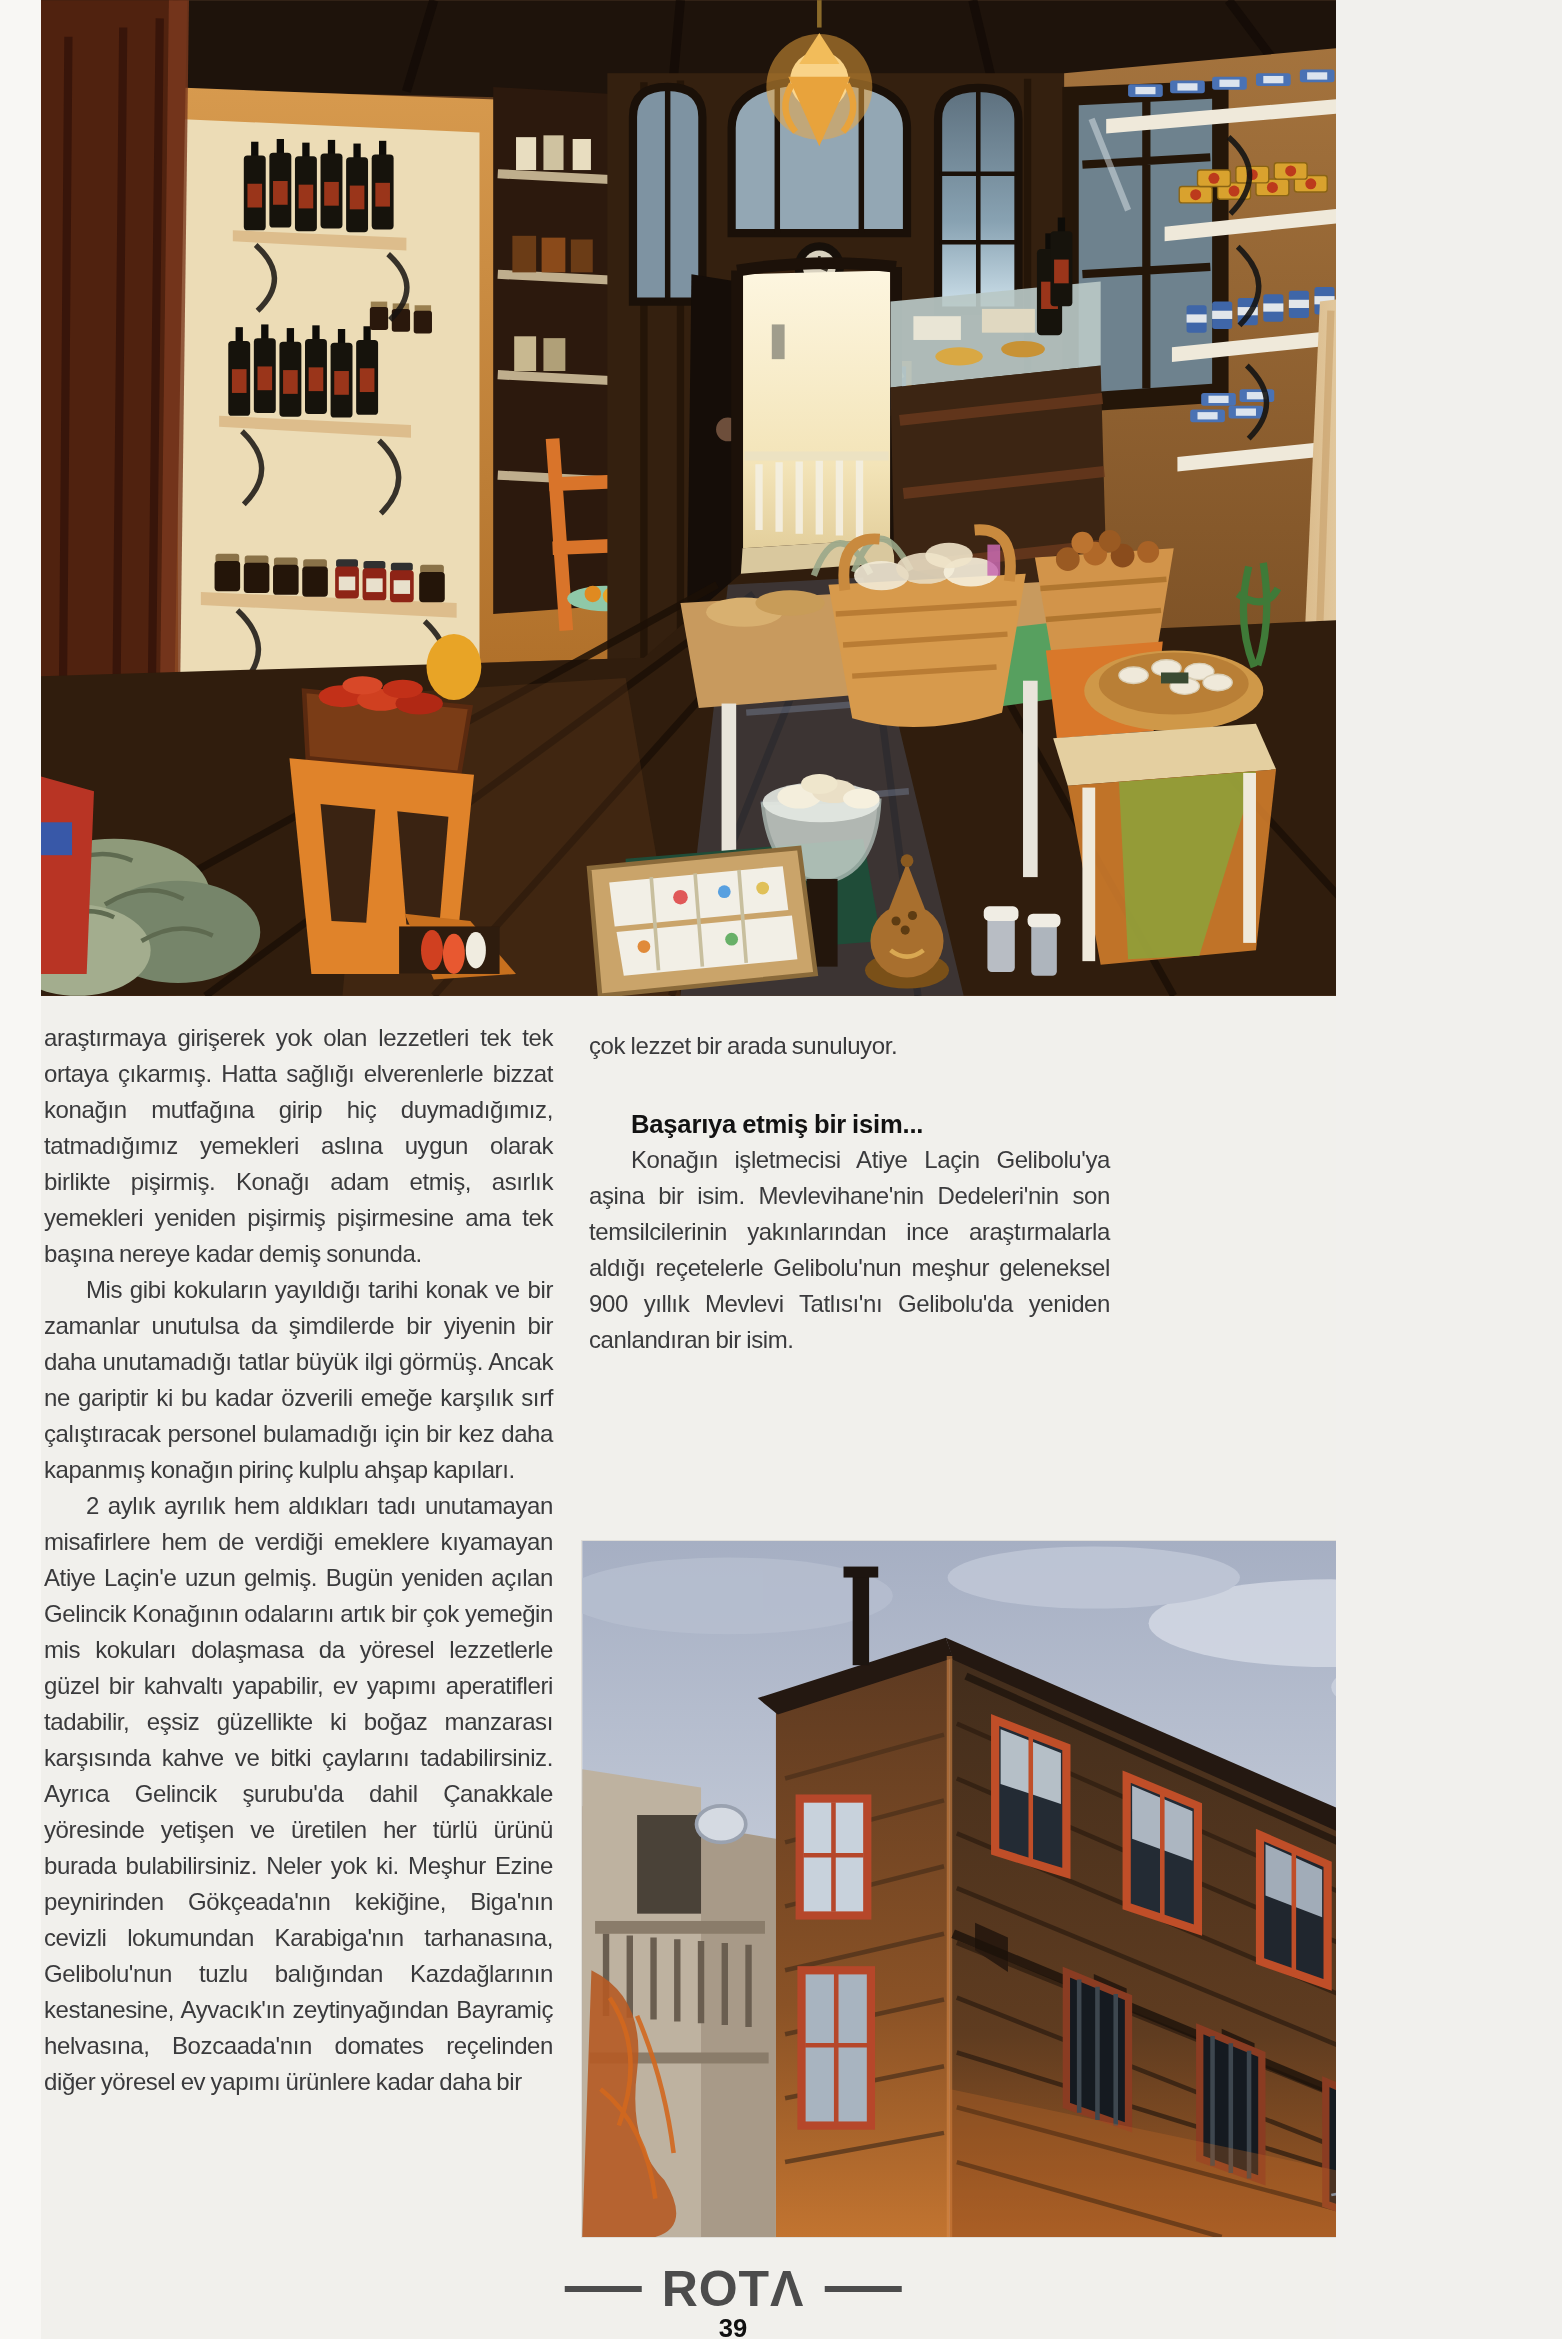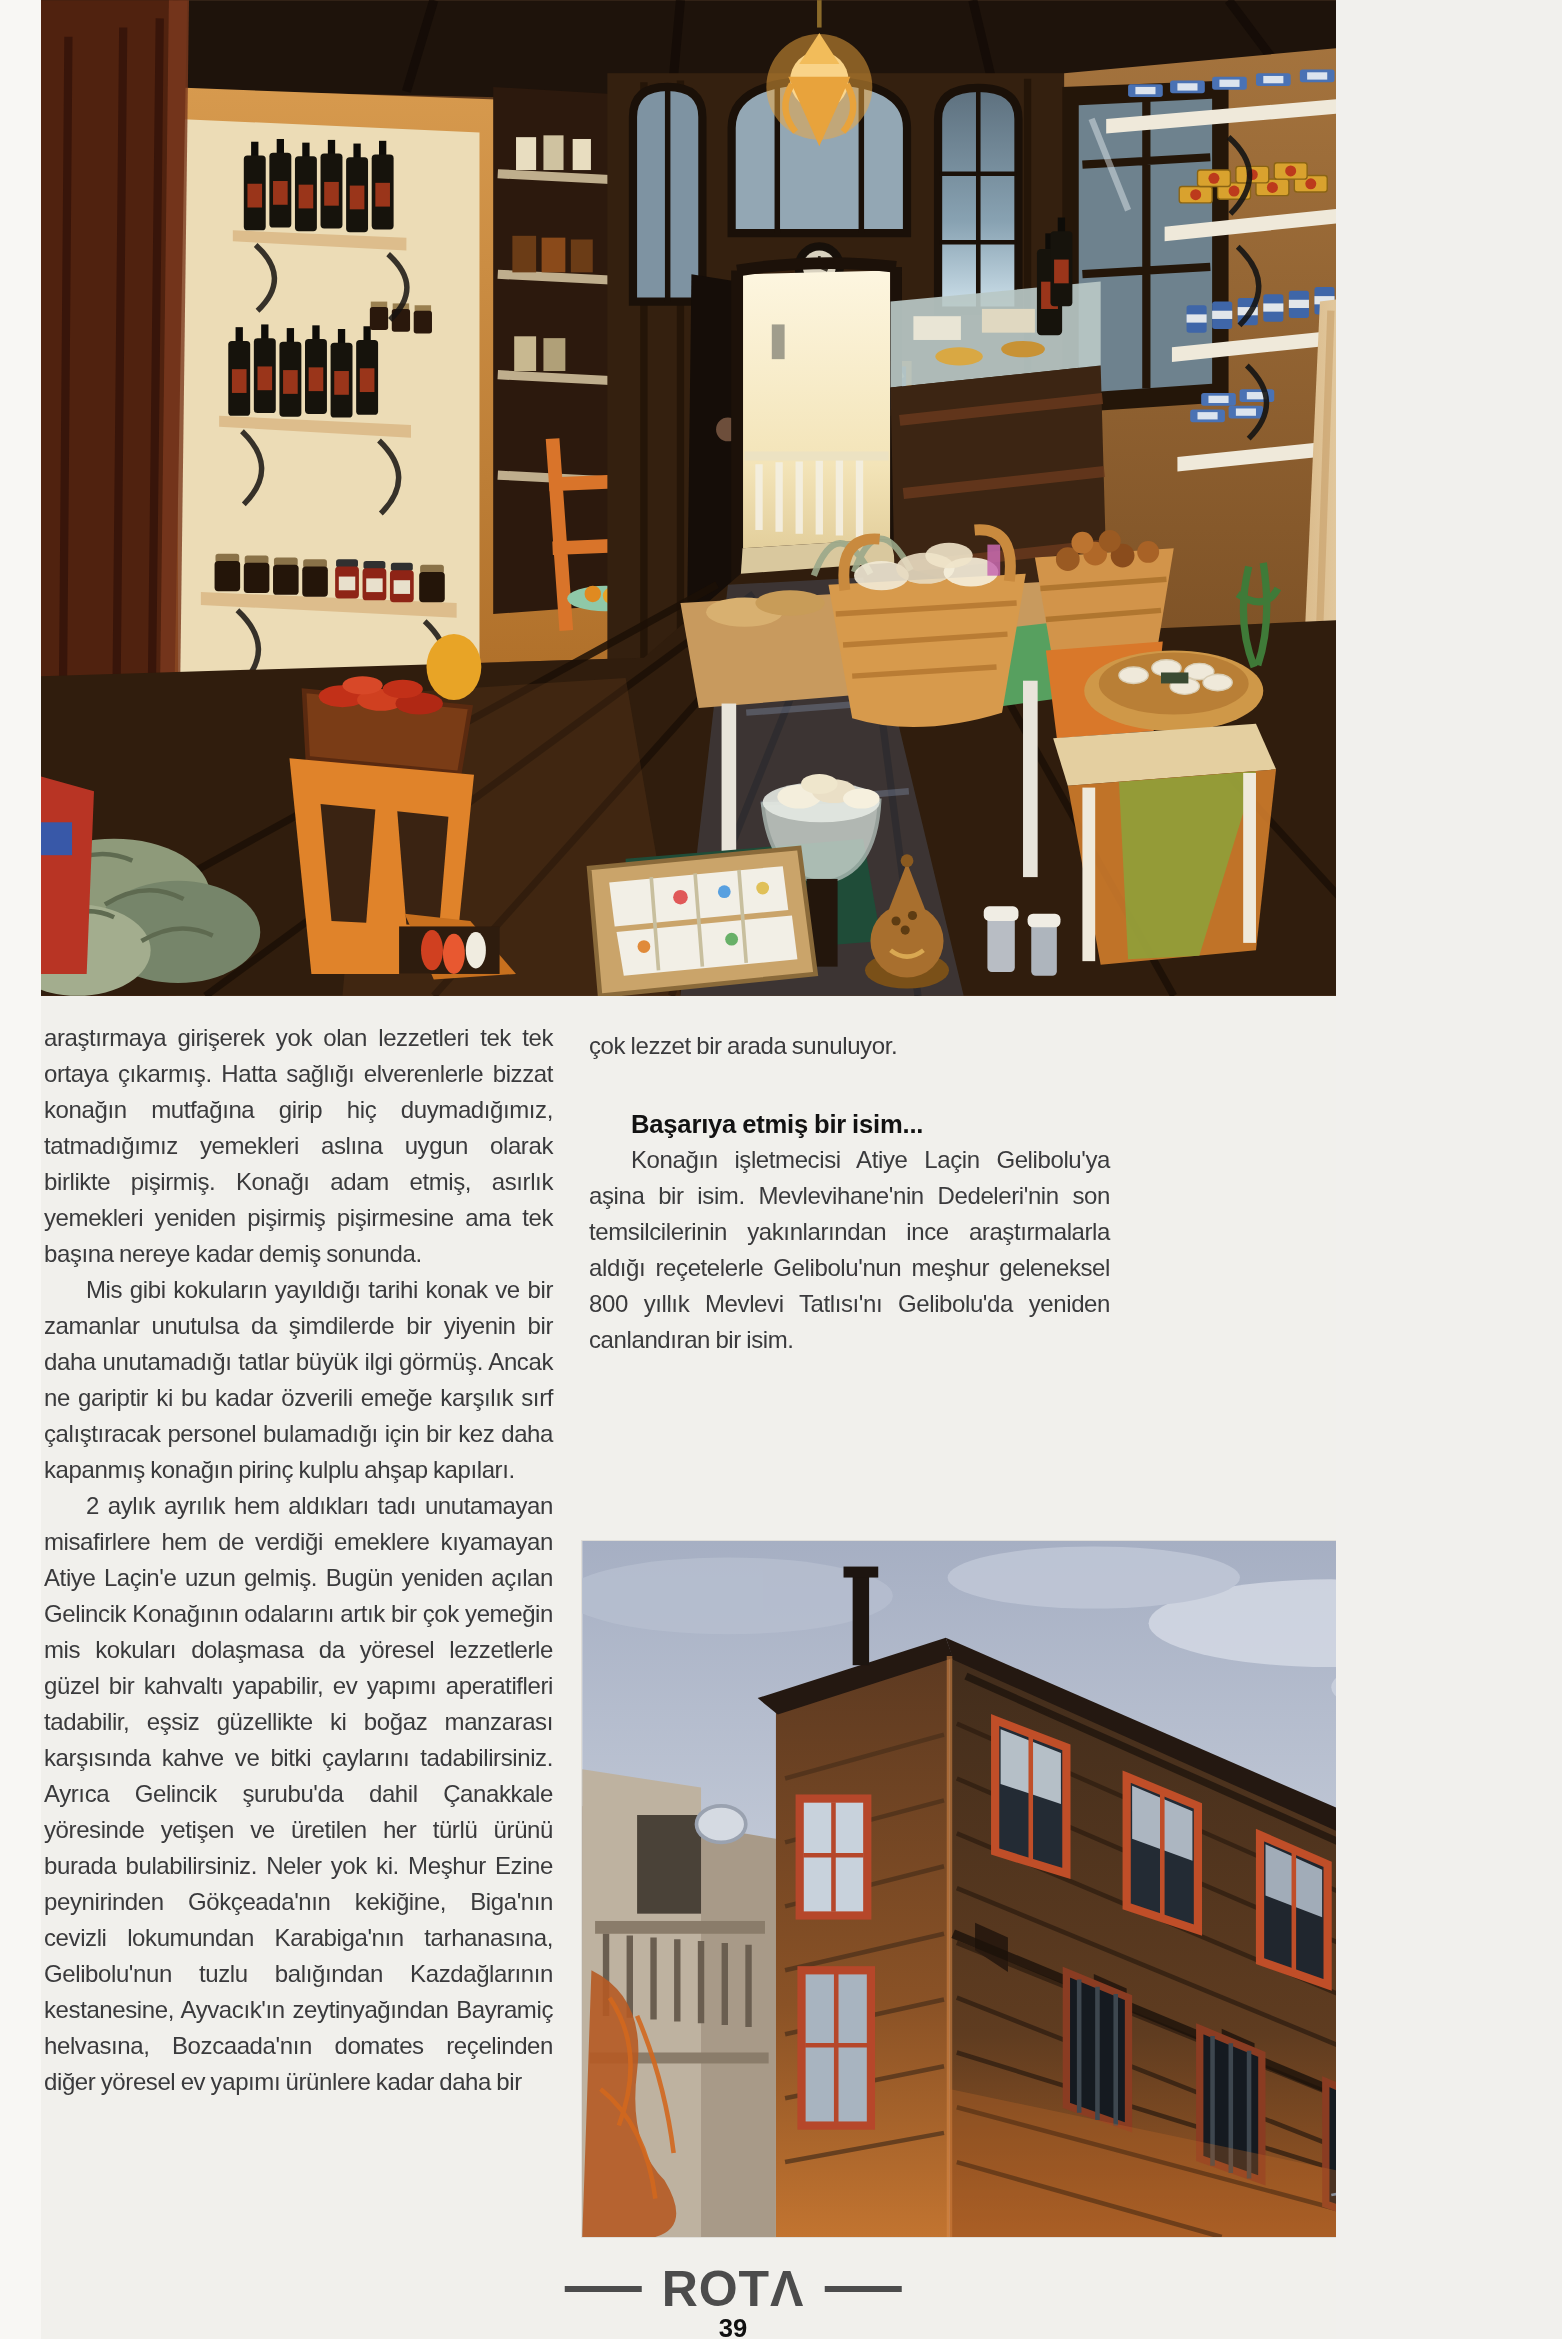--- a/index.html
+++ b/index.html
@@ -370,21 +370,21 @@
 
   <div class="col" id="col-left">
     <p>araştırmaya girişerek yok olan lezzetleri tek tek ortaya çıkarmış. Hatta sağlığı elverenlerle bizzat konağın mutfağına girip hiç duymadığımız, tatmadığımız yemekleri aslına uygun olarak birlikte pişirmiş. Konağı adam etmiş, asırlık yemekleri yeniden pişirmiş pişirmesine ama tek başına nereye kadar demiş sonunda.</p>
     <p class="ind">Mis gibi kokuların yayıldığı tarihi konak ve bir zamanlar unutulsa da şimdilerde bir yiyenin bir daha unutamadığı tatlar büyük ilgi görmüş. Ancak ne gariptir ki bu kadar özverili emeğe karşılık sırf çalıştıracak personel bulamadığı için bir kez daha kapanmış konağın pirinç kulplu ahşap kapıları.</p>
     <p class="ind">2 aylık ayrılık hem aldıkları tadı unutamayan misafirlere hem de verdiği emeklere kıyamayan Atiye Laçin'e uzun gelmiş. Bugün yeniden açılan Gelincik Konağının odalarını artık bir çok yemeğin mis kokuları dolaşmasa da yöresel lezzetlerle güzel bir kahvaltı yapabilir, ev yapımı aperatifleri tadabilir, eşsiz güzellikte ki boğaz manzarası karşısında kahve ve bitki çaylarını tadabilirsiniz. Ayrıca Gelincik şurubu'da dahil Çanakkale yöresinde yetişen ve üretilen her türlü ürünü burada bulabilirsiniz. Neler yok ki. Meşhur Ezine peynirinden Gökçeada'nın kekiğine, Biga'nın cevizli lokumundan Karabiga'nın tarhanasına, Gelibolu'nun tuzlu balığından Kazdağlarının kestanesine, Ayvacık'ın zeytinyağından Bayramiç helvasına, Bozcaada'nın domates reçelinden diğer yöresel ev yapımı ürünlere kadar daha bir</p>
   </div>
 
   <div class="col" id="col-right">
     <p>çok lezzet bir arada sunuluyor.</p>
     <h3>Başarıya etmiş bir isim...</h3>
-    <p class="ind">Konağın işletmecisi Atiye Laçin Gelibolu'ya aşina bir isim. Mevlevihane'nin Dedeleri'nin son temsilcilerinin yakınlarından ince araştırmalarla aldığı reçetelerle Gelibolu'nun meşhur geleneksel 800 yıllık Mevlevi Tatlısı'nı Gelibolu'da yeniden canlandıran bir isim.</p>
+    <p class="ind">Konağın işletmecisi Atiye Laçin Gelibolu'ya aşina bir isim. Mevlevihane'nin Dedeleri'nin son temsilcilerinin yakınlarından ince araştırmalarla aldığı reçetelerle Gelibolu'nun meşhur geleneksel 900 yıllık Mevlevi Tatlısı'nı Gelibolu'da yeniden canlandıran bir isim.</p>
   </div>
 
   <div class="photo" id="bottom-photo">
     <svg viewBox="0 0 1069 762" xmlns="http://www.w3.org/2000/svg">
       <defs>
         <linearGradient id="b-sky" x1="0" y1="0" x2="0" y2="1">
             <stop offset="0" stop-color="#a6afc3"></stop>
             <stop offset=".55" stop-color="#c6cdda"></stop>
             <stop offset="1" stop-color="#e2e6ee"></stop>
           </linearGradient>

